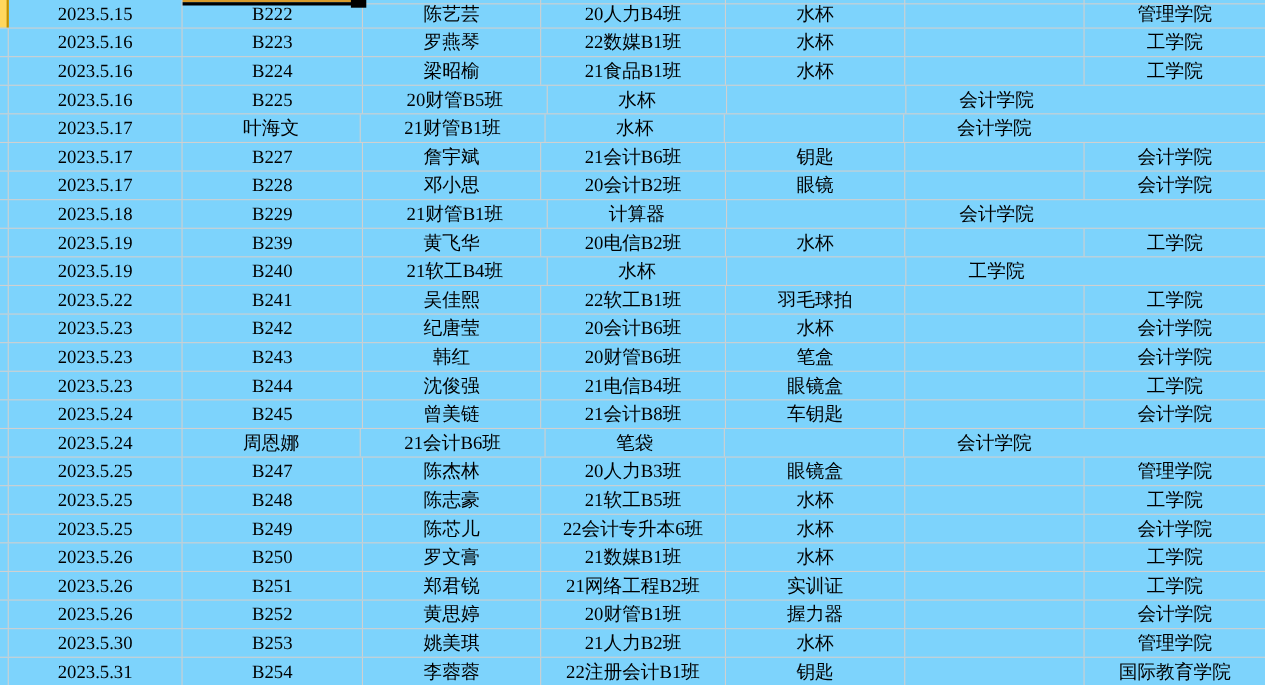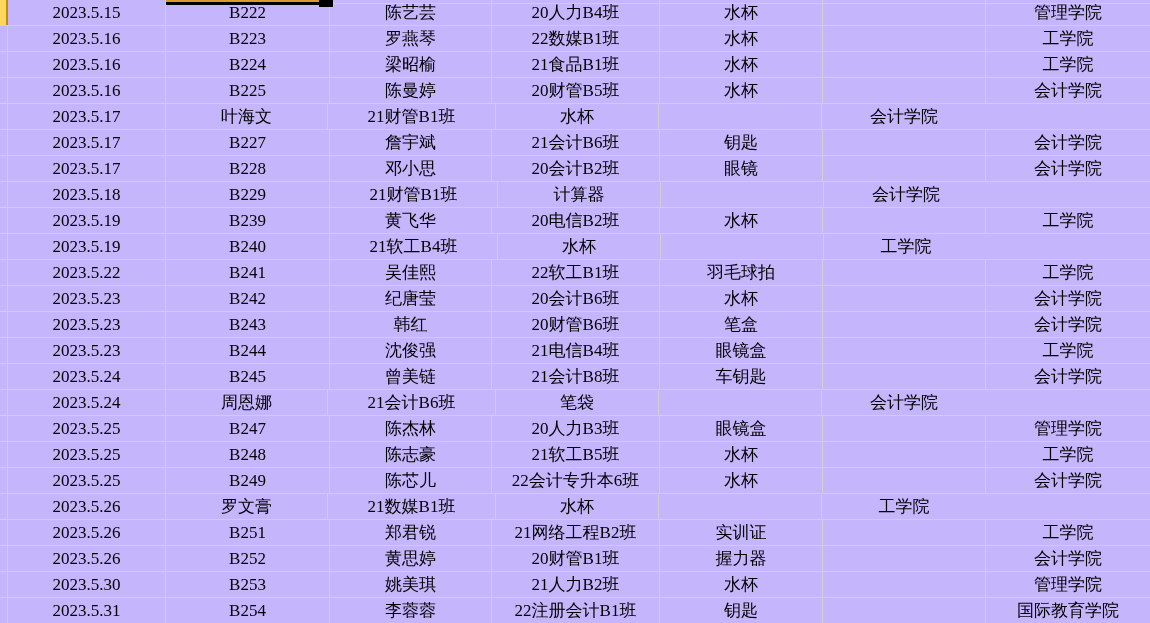--- a/index.html
+++ b/index.html
@@ -5,21 +5,21 @@
   :root{
     --grid-line:#d0d0d0;
     --text:#000000;
   }
   html,body{margin:0;padding:0;background:#ffffff;}
   #sheet{
     position:relative;
     width:1150px;
     height:623px;
     overflow:hidden;
-    background:#c4b5fd;
+    background:#7dd3fc;
     font-family:"Liberation Serif","DejaVu Serif",serif;
     font-size:17px;
     color:var(--text);
   }
   .row{
     display:flex;
     height:26px;
     box-sizing:border-box;
     border-bottom:1px solid var(--grid-line);
   }
@@ -94,21 +94,20 @@
     <div class="cell c3">梁昭榆</div>
     <div class="cell c4">21食品B1班</div>
     <div class="cell c5">水杯</div>
     <div class="cell c6"></div>
     <div class="cell c7">工学院</div>
   </div>
       <div class="row">
     <div class="cell c0"></div>
     <div class="cell c1">2023.5.16</div>
     <div class="cell c2">B225</div>
-    <div class="cell c3">陈曼婷</div>
     <div class="cell c4">20财管B5班</div>
     <div class="cell c5">水杯</div>
     <div class="cell c6"></div>
     <div class="cell c7">会计学院</div>
   </div>
       <div class="row">
     <div class="cell c0"></div>
     <div class="cell c1">2023.5.17</div>
     <div class="cell c3">叶海文</div>
     <div class="cell c4">21财管B1班</div>
@@ -249,20 +248,21 @@
     <div class="cell c2">B249</div>
     <div class="cell c3">陈芯儿</div>
     <div class="cell c4">22会计专升本6班</div>
     <div class="cell c5">水杯</div>
     <div class="cell c6"></div>
     <div class="cell c7">会计学院</div>
   </div>
       <div class="row">
     <div class="cell c0"></div>
     <div class="cell c1">2023.5.26</div>
+    <div class="cell c2">B250</div>
     <div class="cell c3">罗文膏</div>
     <div class="cell c4">21数媒B1班</div>
     <div class="cell c5">水杯</div>
     <div class="cell c6"></div>
     <div class="cell c7">工学院</div>
   </div>
       <div class="row">
     <div class="cell c0"></div>
     <div class="cell c1">2023.5.26</div>
     <div class="cell c2">B251</div>

